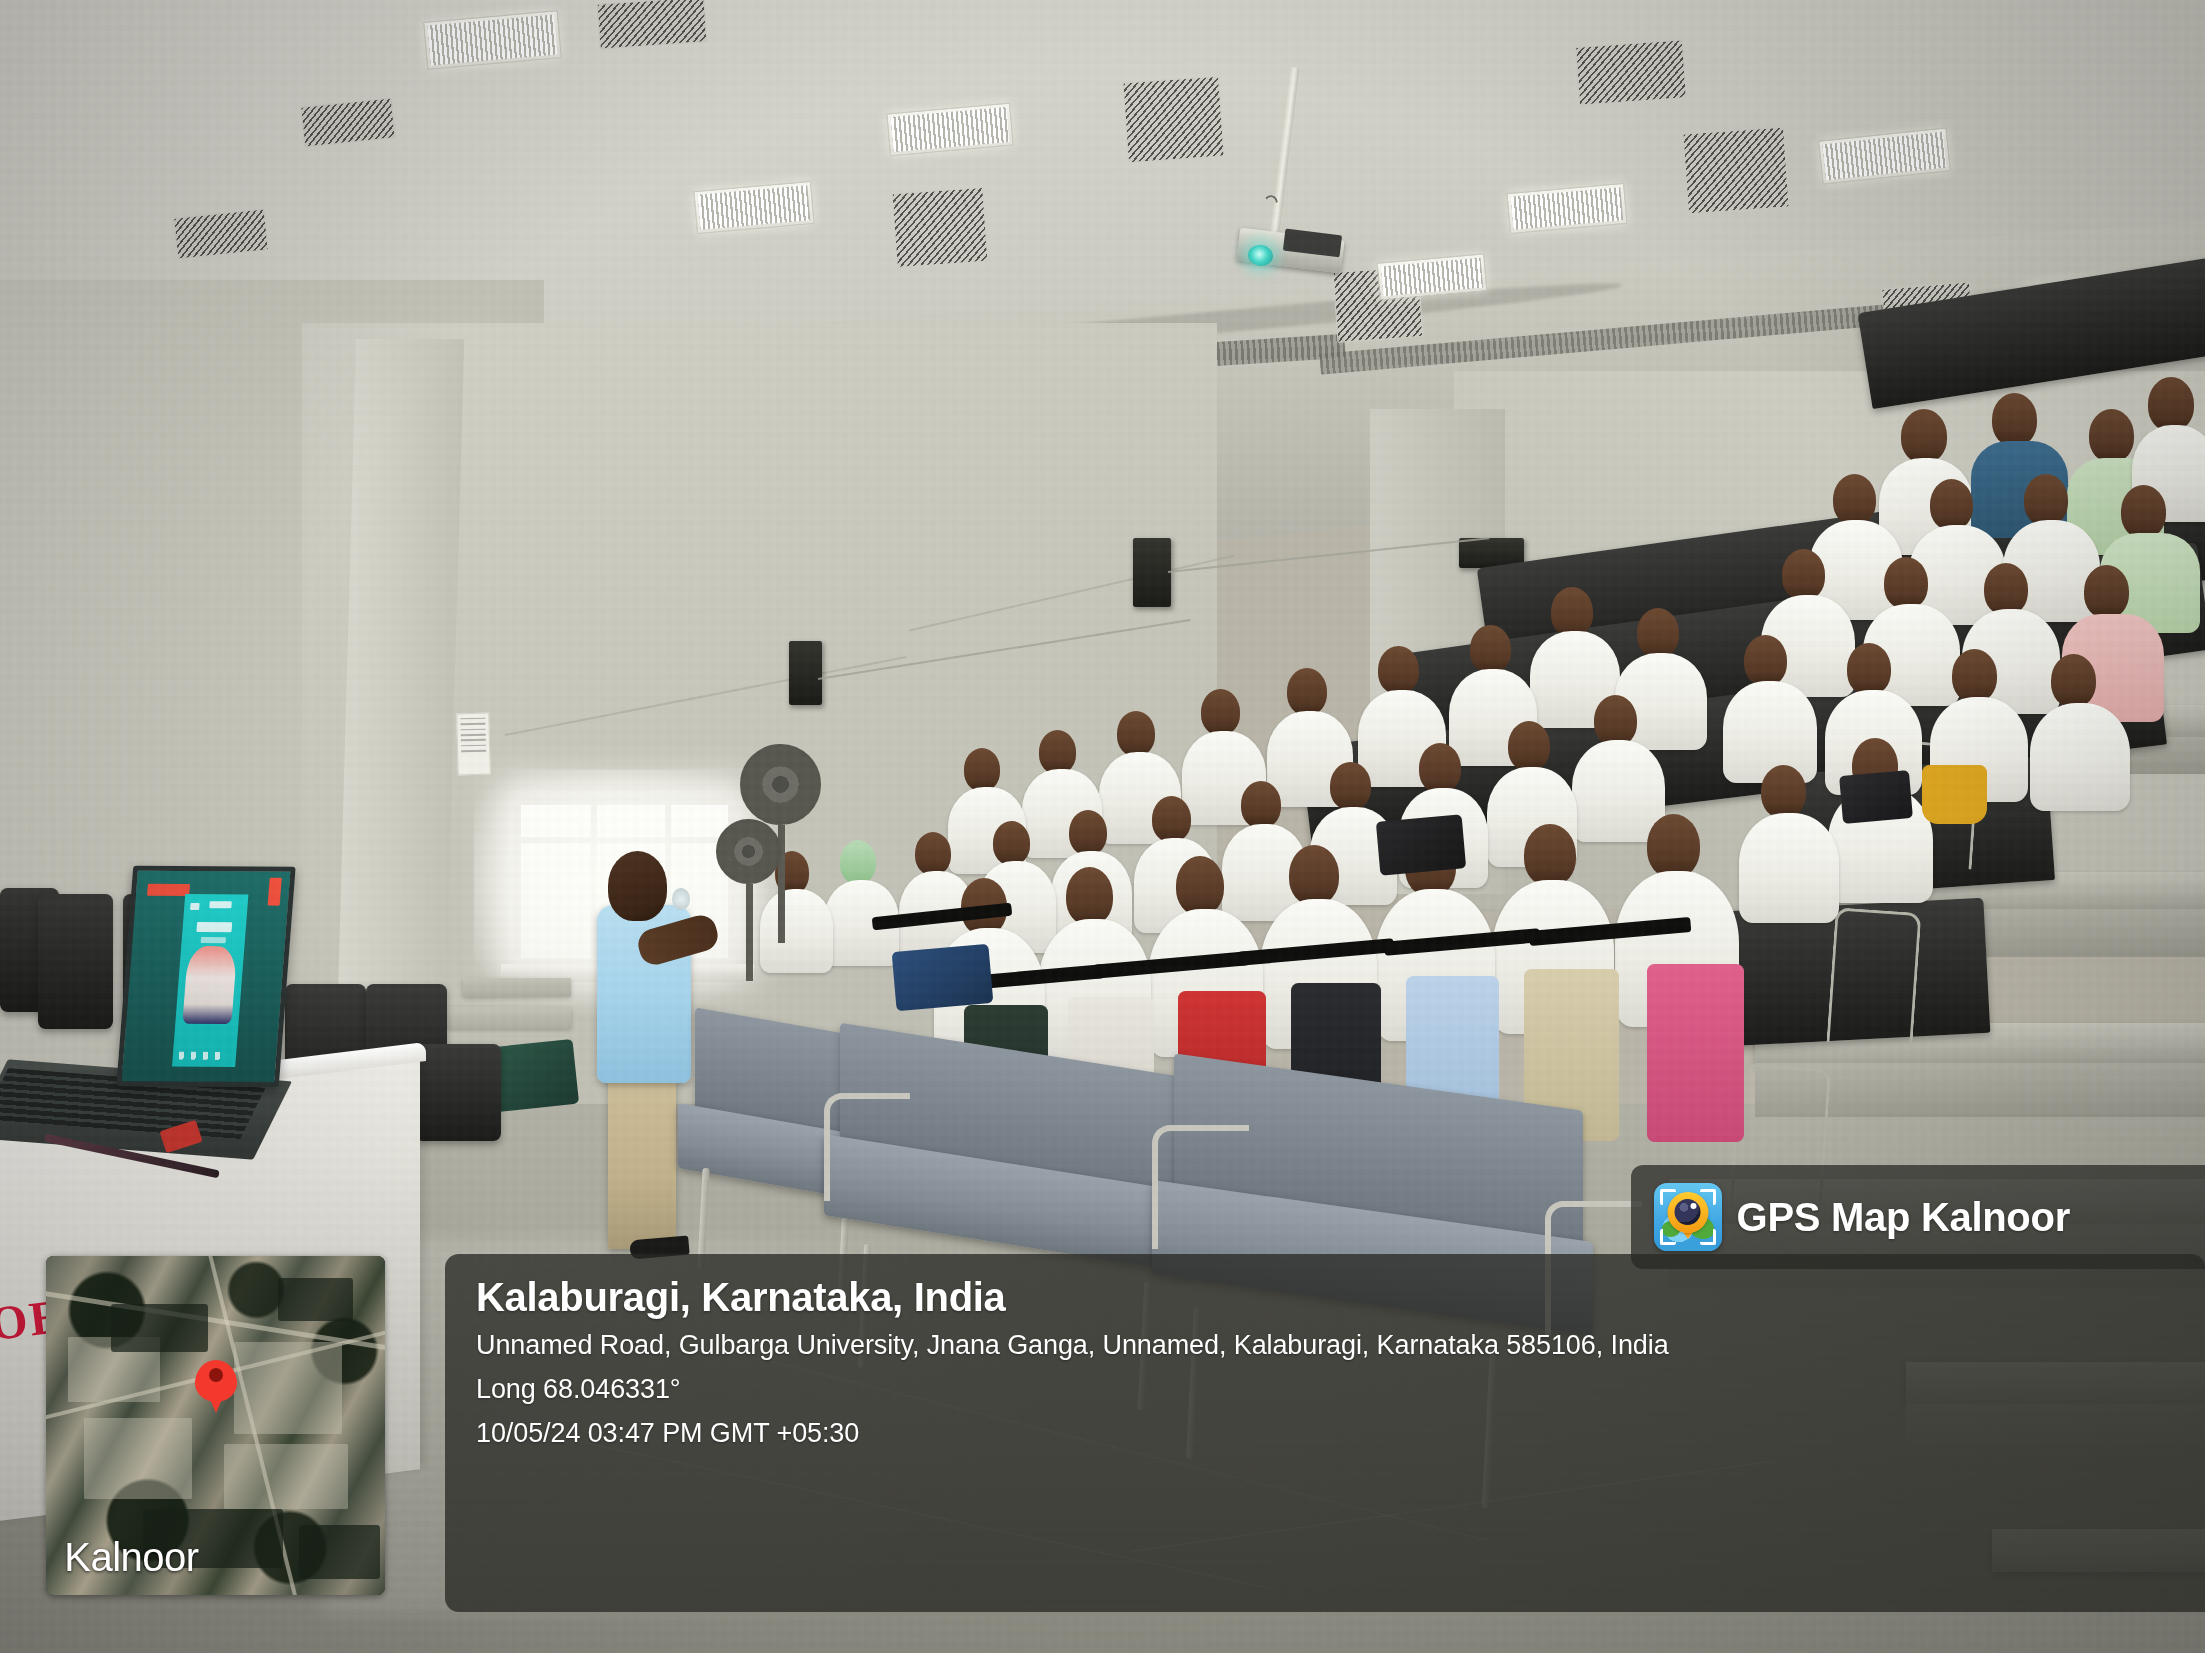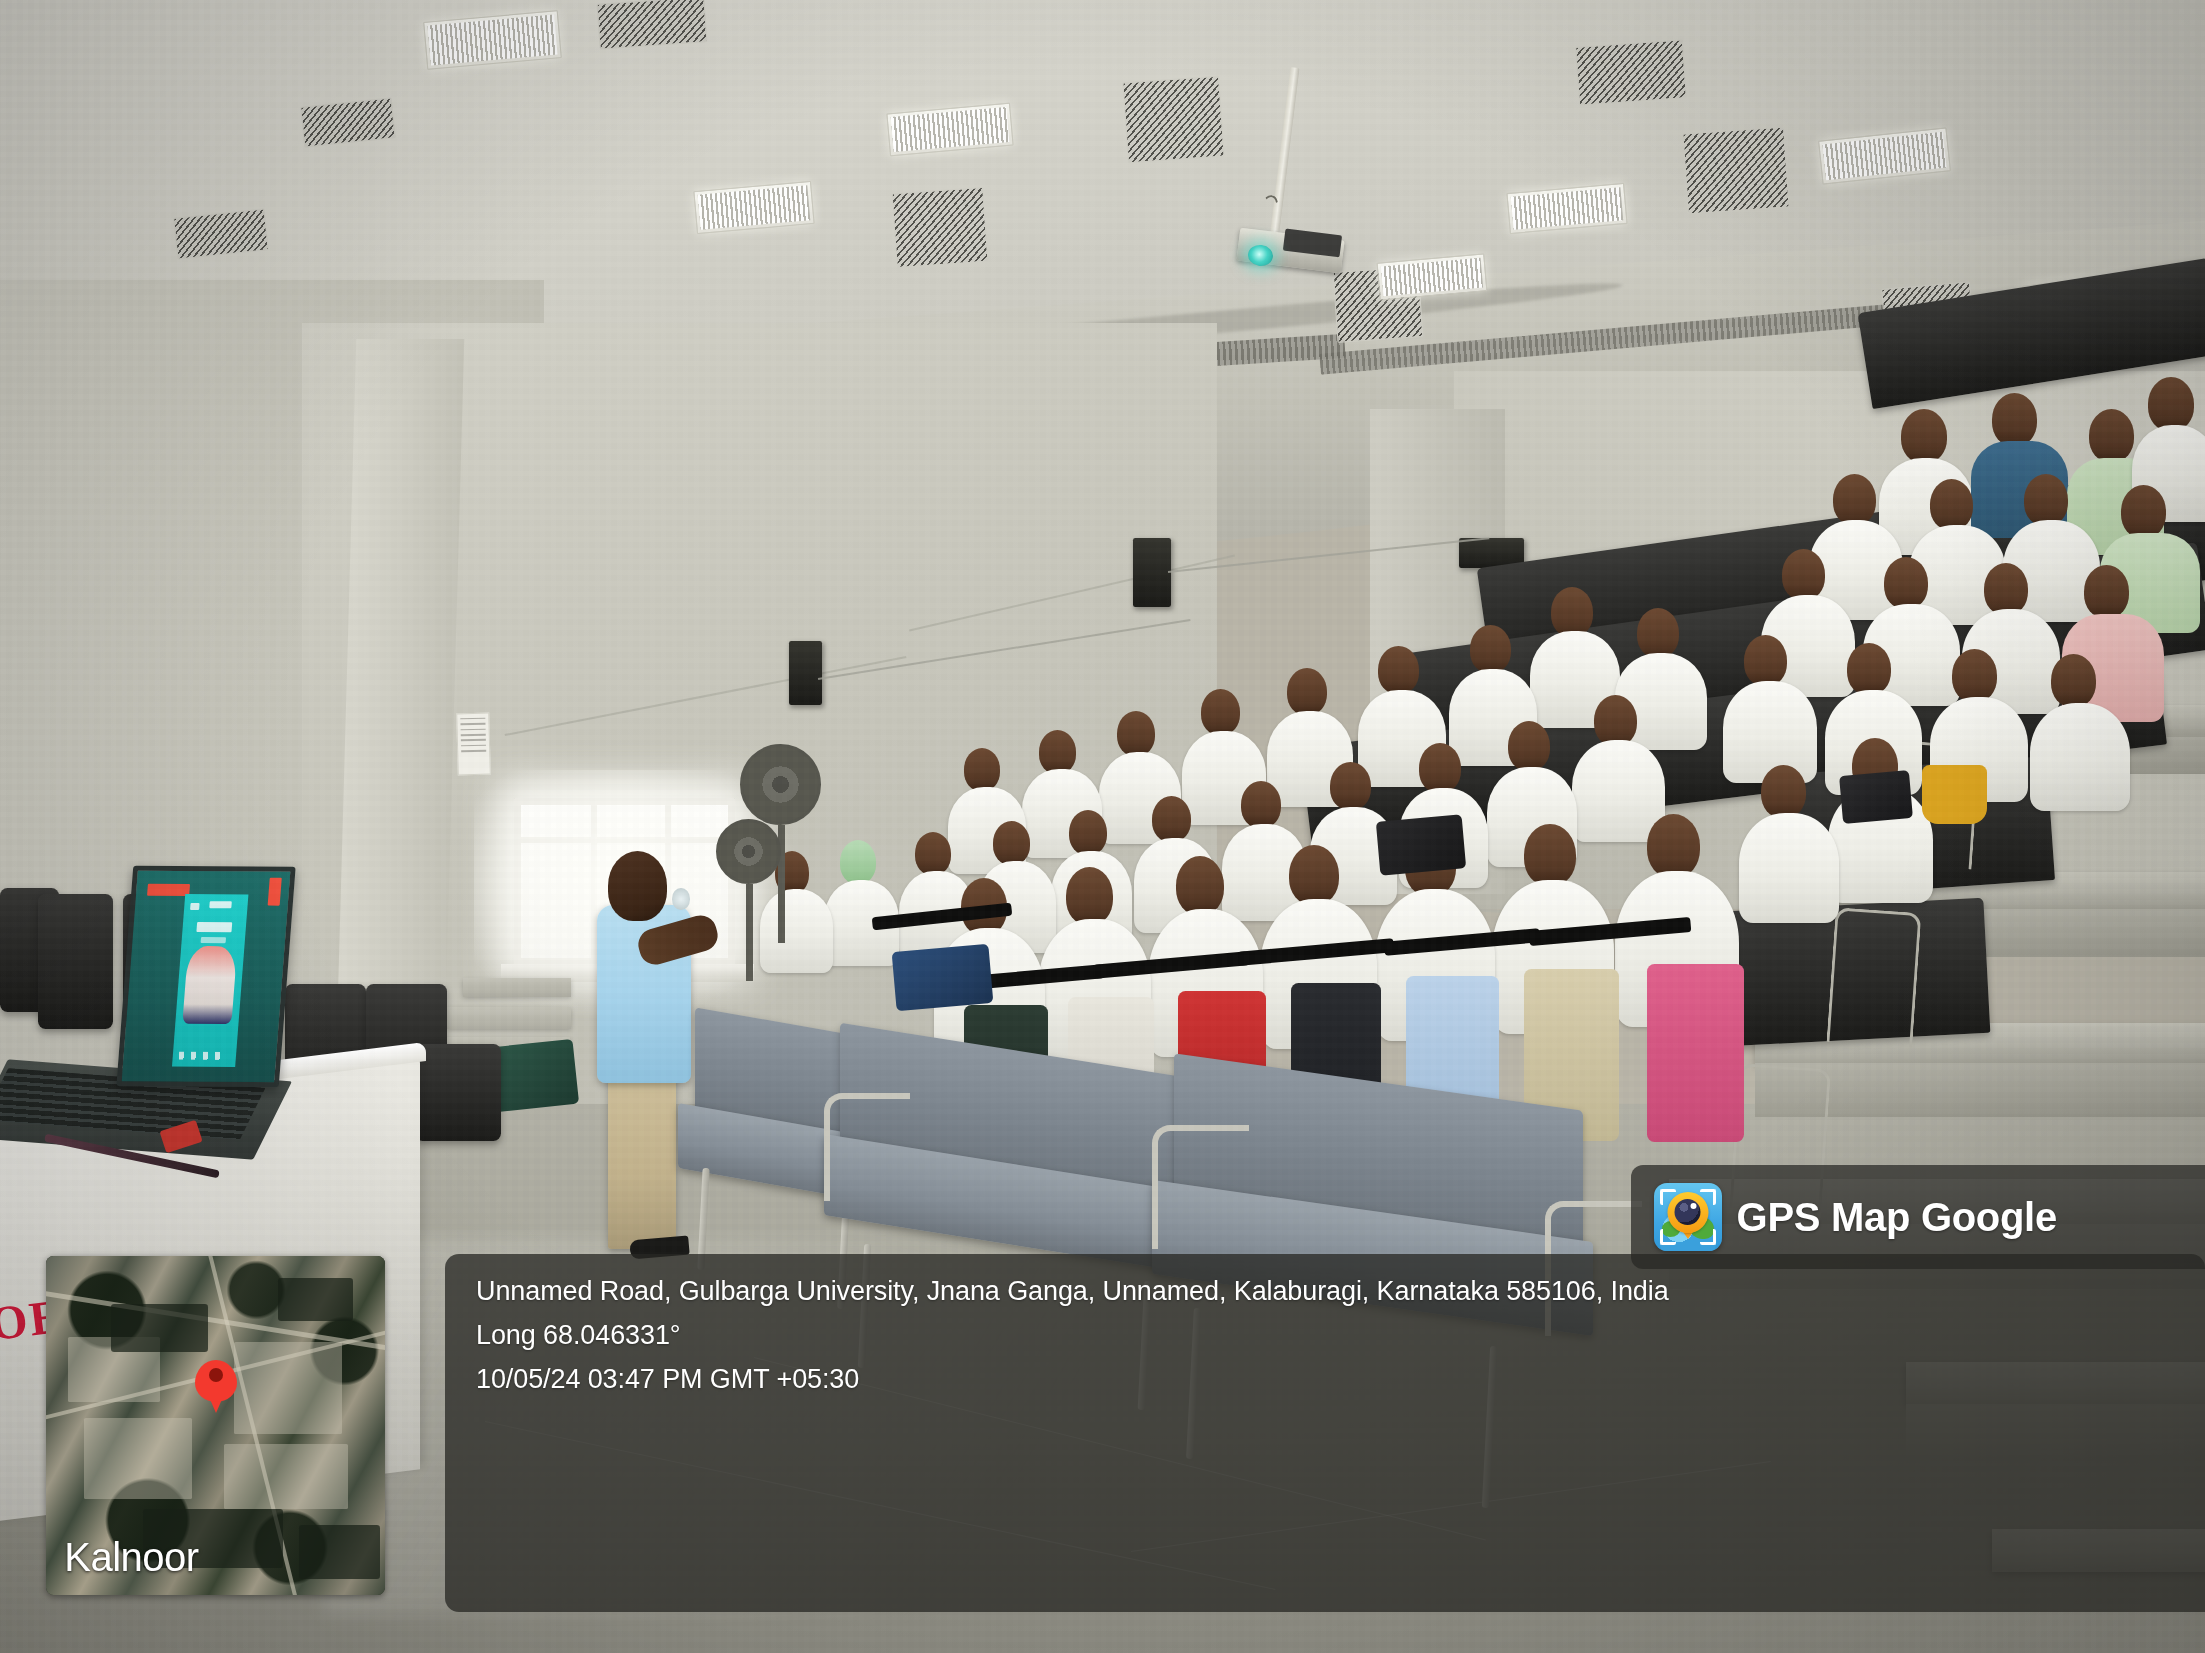--- a/index.html
+++ b/index.html
@@ -819,24 +819,25 @@
       <div class="globe"></div>
       <div class="pin"></div>
       <div class="ring">
           <div class="lens"></div>
         </div>
       <div class="brk tl"></div>
         <div class="brk tr"></div>
       <div class="brk bl"></div>
         <div class="brk br"></div>
     </div>
-    <div class="gps-name">GPS Map Google</div>
+    <div class="gps-name">GPS Map Kalnoor</div>
   </div>
 
   <div class="gps-panel">
+    <div class="gps-city">Kalaburagi, Karnataka, India</div>
     <div class="gps-line">Unnamed Road, Gulbarga University, Jnana Ganga, Unnamed, Kalaburagi, Karnataka 585106, India</div>
     <div class="gps-line">Long 68.046331°</div>
     <div class="gps-line">10/05/24 03:47 PM GMT +05:30</div>
   </div>
 
   <div class="map-thumb">
     <div class="map-sat"></div>
     <div class="map-road" style="left:-21.5px;top:32px;width:388px;height:4.8px;transform:rotate(9deg);"></div>
     <div class="map-road" style="left:-10.8px;top:162px;width:377px;height:4.3px;transform:rotate(-14deg);"></div>
     <div class="map-road" style="left:162px;top:-10.8px;width:377px;height:4.3px;transform:rotate(76deg);"></div>

